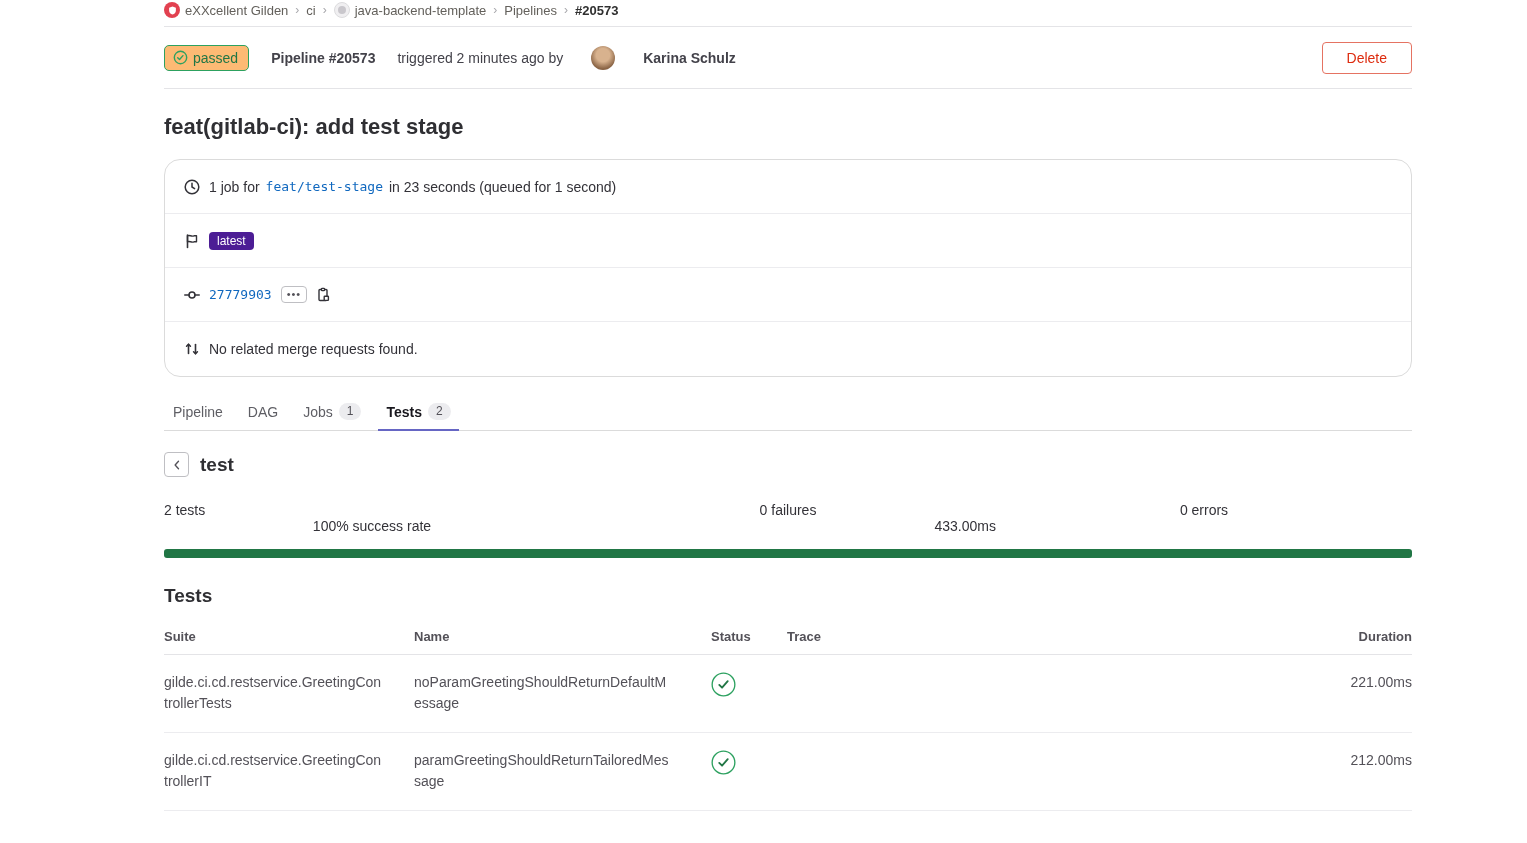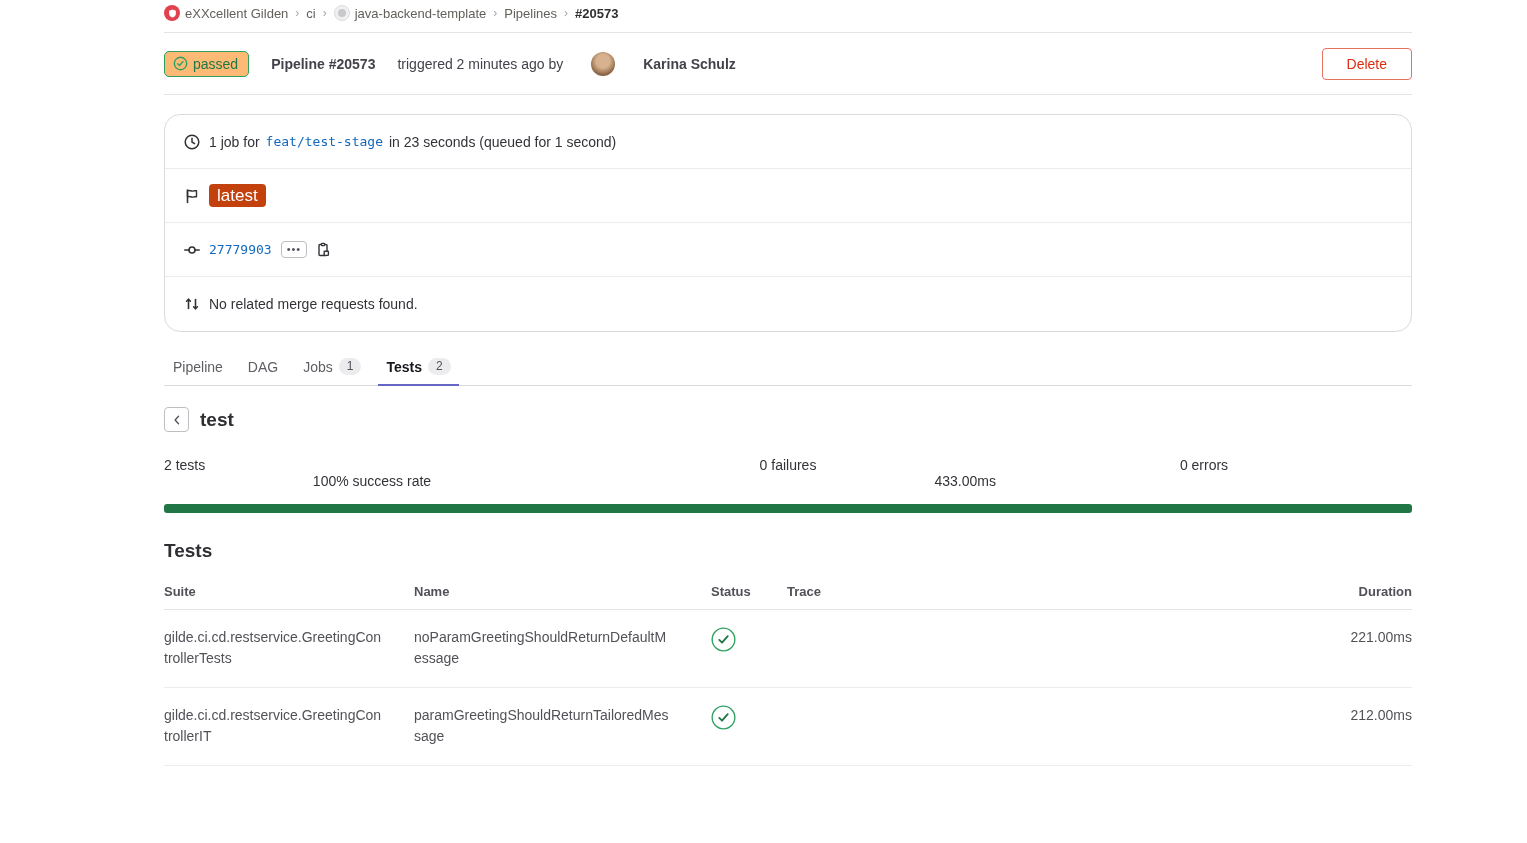--- a/index.html
+++ b/index.html
@@ -1,21 +1,21 @@
 <!DOCTYPE html>
 <html><head>
 <meta charset="utf-8">
 <style>
   * { margin:0; padding:0; box-sizing:border-box; }
   html,body { background:#fff; width:1527px; height:843px; overflow:hidden;
     font-family:"Liberation Sans","DejaVu Sans",sans-serif; color:#303030; }
   .page { position:absolute; left:164px; top:0; width:1248px; }
 
   
-  .breadcrumb { display:flex; align-items:center; gap:7px; height:33px; padding-bottom:6px;
+  .breadcrumb { display:flex; align-items:center; gap:7px; height:27px; padding-bottom:6px;
     border-bottom:1px solid #e4e4e7; font-size:13px; color:#63605b; }
   .crumb { display:flex; align-items:center; gap:5px; color:#63605b; cursor:pointer; }
   .crumb-sep { color:#a7a7ab; font-size:12px; }
   .crumb-current { font-weight:bold; color:#303030; }
   .avatar-16 { width:16px; height:16px; border-radius:50%; display:inline-flex; align-items:center; justify-content:center; flex:none; }
   .avatar-red { background:#e24150; color:#fff; font-size:9px; }
   .avatar-gray { background:#f0eff1; border:1px solid #dcdcde; }
   .avatar-gray i { display:block; width:8px; height:8px; border-radius:50%; background:#c9c7cc; }
 
   
@@ -30,21 +30,21 @@
 
   
   .pipeline-title { margin-top:25px; font-size:22px; font-weight:bold; color:#2f2f33; }
 
   
   .info-box { margin-top:19px; border:1px solid #dbdbdb; border-radius:16px; }
   .info-row { display:flex; align-items:center; min-height:54px; padding:0 19px; border-bottom:1px solid #ececef; font-size:14px; color:#333238; }
   .info-row:last-child { border-bottom:none; }
   .info-row .row-icon { width:16px; height:16px; margin-right:9px; color:#333238; flex:none; }
   .mono-link { font-family:"DejaVu Sans Mono","Liberation Mono",monospace; font-size:13px; color:#1068bf; cursor:pointer; }
-  .badge-latest { background:#c2410c; color:#fff; font-size:17px; border-radius:4px; padding:3px 8px; line-height:1; }
+  .badge-latest { background:#4c1d95; color:#fff; font-size:12px; border-radius:4px; padding:3px 8px; line-height:1; }
   .btn-ellipsis { border:1px solid #bfbfc3; background:#fff; border-radius:4px; height:17px; padding:0 5px;
     margin-left:9px; font-size:11px; letter-spacing:1px; color:#535158; line-height:13px; cursor:pointer; }
   .icon-btn { background:none; border:none; margin-left:9px; cursor:pointer; color:#333238; padding:0; }
 
   
   .tabs { display:flex; align-items:flex-end; gap:9px; margin-top:16px; border-bottom:1px solid #dbdbdb; padding-left:1px; }
   .tab { display:flex; align-items:center; gap:6px; padding:10px 8px 9px; font-size:14px; color:#5e5e64;
     border-bottom:2px solid transparent; margin-bottom:-1px; cursor:pointer; }
   .tab.active { color:#18171d; font-weight:bold; border-bottom-color:#6666c4; }
   .count-pill { background:#ececef; color:#535158; font-size:12px; font-weight:normal; border-radius:9px;
@@ -121,20 +121,21 @@
     </span>
     <span class="status-text">
       <b>Pipeline #20573</b>
       <span>triggered 2 minutes ago by</span>
       <span class="avatar-24"></span>
       <b>Karina Schulz</b>
     </span>
     <button class="btn-delete">Delete</button>
   </div>
 
+  <h1 class="pipeline-title">feat(gitlab-ci): add test stage</h1>
 
   <div class="info-box">
     <div class="info-row">
       <svg class="row-icon" viewBox="0 0 16 16">
         <circle cx="8" cy="8" r="6.8" fill="none" stroke="#333238" stroke-width="1.5"></circle>
         <path d="M8 4.2V8l2.6 1.6" fill="none" stroke="#333238" stroke-width="1.5" stroke-linecap="round"></path>
       </svg>
       <span>1 job for</span>
       <span class="mono-link" style="margin:0 6px;">feat/test-stage</span>
       <span>in 23 seconds (queued for 1 second)</span>

